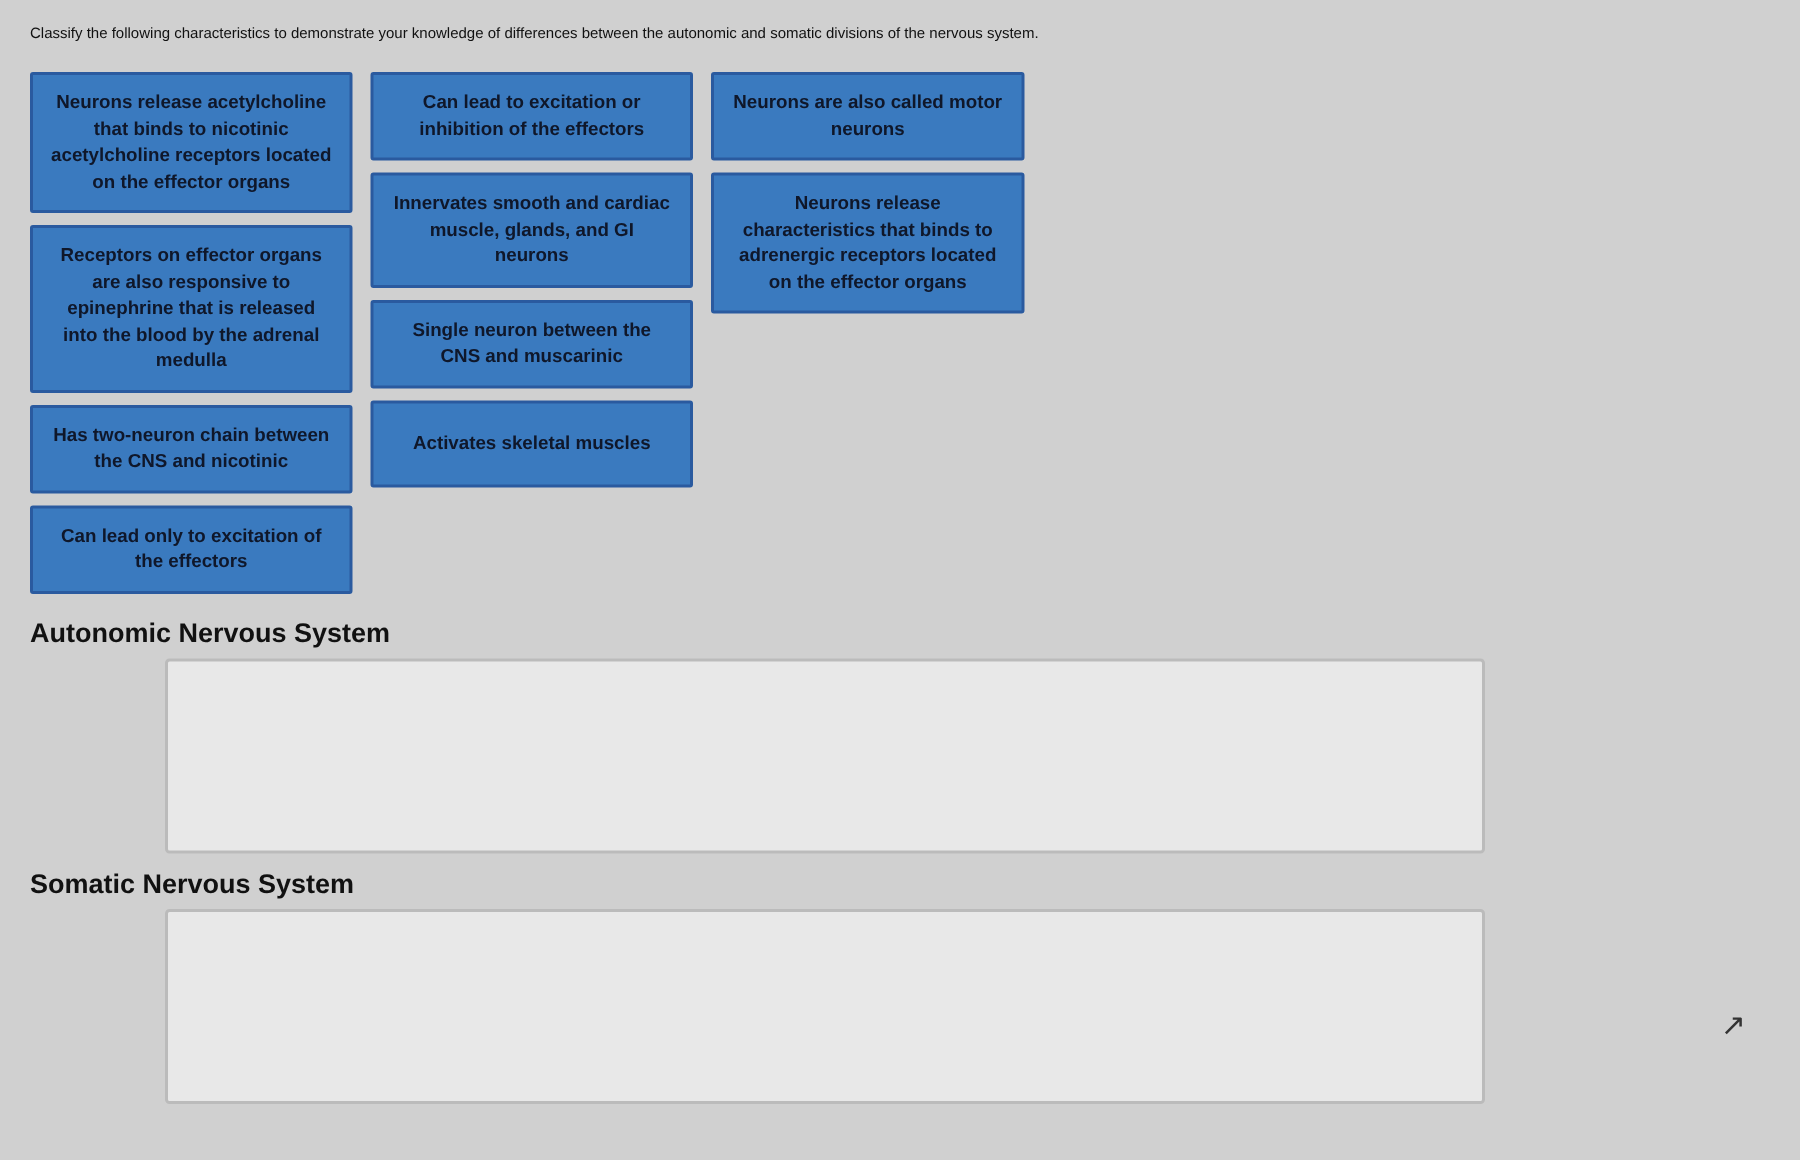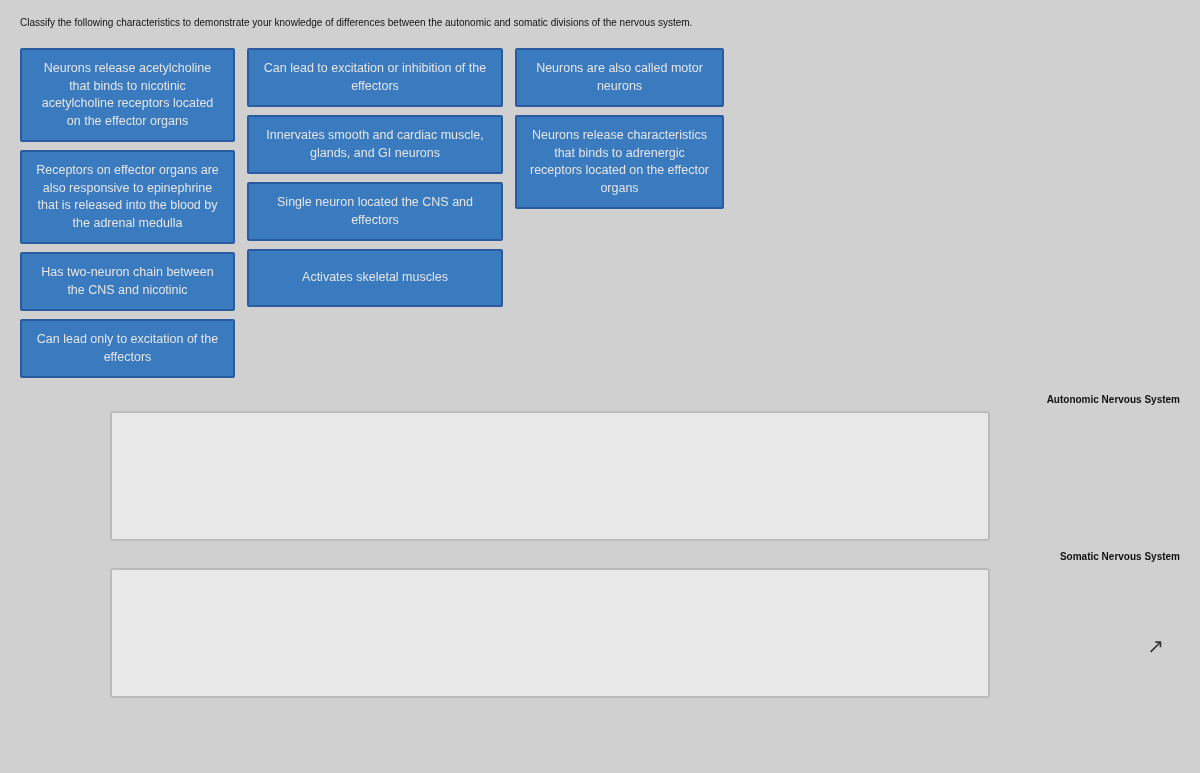--- a/index.html
+++ b/index.html
@@ -24,39 +24,40 @@
     .card-column {
       display: flex;
       flex-direction: column;
       gap: 8px;
       width: 220px;
       flex-shrink: 0;
     }
 
     .card {
       background: #3a7abf;
-      color: #e5e5e5;
+      color: #0f172a;
       border: 2px solid #2a5a9f;
       border-radius: 2px;
       padding: 10px 12px;
       text-align: center;
       font-size: 12.5px;
       line-height: 1.4;
       cursor: grab;
       user-select: none;
       min-height: 58px;
       display: flex;
       align-items: center;
       justify-content: center;
+      font-weight: bold;
     }
 
     .drop-label {
-      text-align: right;
+      text-align: left;
       font-weight: bold;
-      font-size: 10px;
+      font-size: 18px;
       margin-bottom: 6px;
       color: #111;
     }
 
     .drop-zone {
       background: #e8e8e8;
       border: 2px solid #bbb;
       border-radius: 3px;
       min-height: 130px;
       width: 880px;
@@ -80,21 +81,21 @@
       flex-direction: column;
     }
 
     .top-section {
       display: flex;
       gap: 12px;
       margin-bottom: 16px;
     }
 
     .col1 { width: 215px; flex-shrink: 0; }
-    .col2 { width: 256px; flex-shrink: 0; }
+    .col2 { width: 215px; flex-shrink: 0; }
     .col3 { width: 209px; flex-shrink: 0; }
 
     .drop-sections {
       position: relative;
     }
   </style>
 </head>
 <body>
 
 <p class="instructions">Classify the following characteristics to demonstrate your knowledge of differences between the autonomic and somatic divisions of the nervous system.</p>
@@ -106,21 +107,21 @@
 
     <div class="card" draggable="true">Neurons release acetylcholine that binds to nicotinic acetylcholine receptors located on the effector organs</div>
         <div class="card" draggable="true">Receptors on effector organs are also responsive to epinephrine that is released into the blood by the adrenal medulla</div>
         <div class="card" draggable="true">Has two-neuron chain between the CNS and nicotinic</div>
         <div class="card" draggable="true">Can lead only to excitation of the effectors</div>
       </div>
 
     <div class="card-column col2">
     <div class="card" draggable="true">Can lead to excitation or inhibition of the effectors</div>
         <div class="card" draggable="true">Innervates smooth and cardiac muscle, glands, and GI neurons</div>
-        <div class="card" draggable="true">Single neuron located the CNS and effectors</div>
+        <div class="card" draggable="true">Single neuron between the CNS and muscarinic</div>
         <div class="card" draggable="true">Activates skeletal muscles</div>
       </div>
 
     <div class="card-column col3">
     <div class="card" draggable="true">Neurons are also called motor neurons</div>
         <div class="card" draggable="true">Neurons release characteristics that binds to adrenergic receptors located on the effector organs</div>
       </div>
   </div>
 
   <div class="drop-sections">

